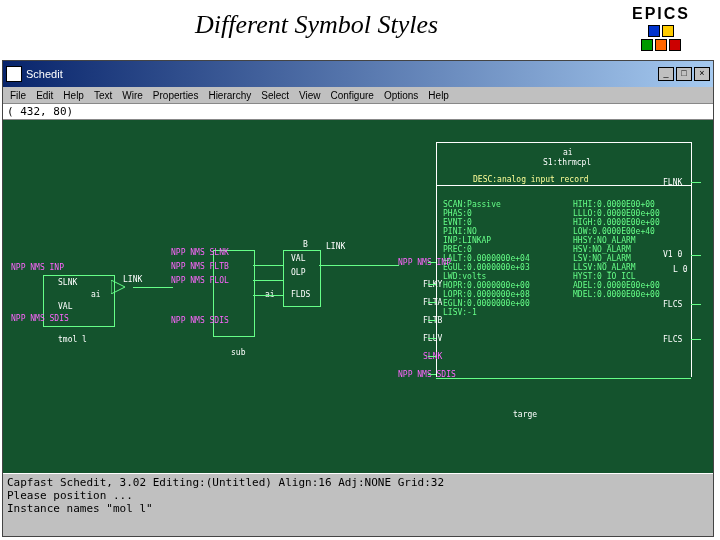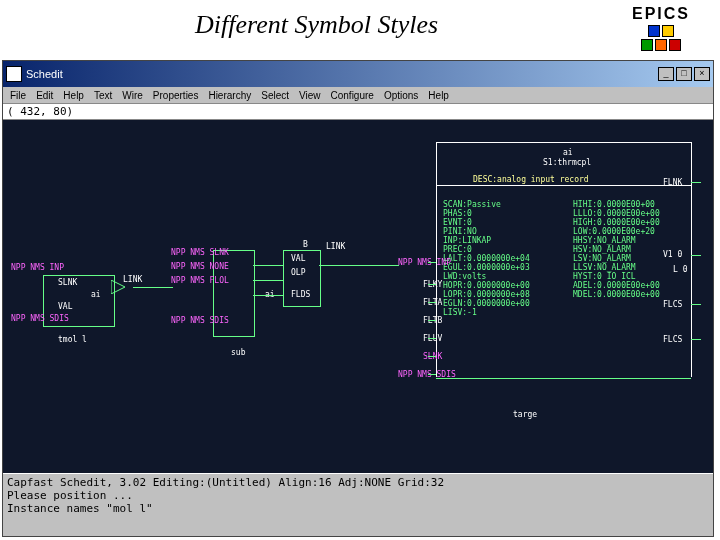--- a/index.html
+++ b/index.html
@@ -91,21 +91,21 @@
     height: 15px;
     background: #fff;
     font-family: monospace;
     font-size: 11px;
     padding: 0 4px;
     border-bottom: 1px solid #888;
     line-height: 15px;
   }
   .canvas {
     position: relative;
-    background: #0f172a;
+    background: #14532d;
     height: 365px;
     overflow: hidden;
     font-family: monospace;
     color: #fff;
     font-size: 8px;
     line-height: 9px;
   }
   .dots {
     position: absolute;
     inset: 0;
@@ -207,21 +207,21 @@
       <div class="lbl green" style="position:static">LWD:volts</div>
       <div class="lbl green" style="position:static">HOPR:0.0000000e+00</div>
       <div class="lbl green" style="position:static">LOPR:0.0000000e+08</div>
       <div class="lbl green" style="position:static">EGLN:0.0000000e+00</div>
       <div class="lbl green" style="position:static">LISV:-1</div>
     </div>
     <div style="position:absolute;top:80px;left:570px">
       <div class="lbl green" style="position:static">HIHI:0.0000E00+00</div>
       <div class="lbl green" style="position:static">LLLO:0.0000E00e+00</div>
       <div class="lbl green" style="position:static">HIGH:0.0000E00e+00</div>
-      <div class="lbl green" style="position:static">LOW:0.0000E00e+20</div>
+      <div class="lbl green" style="position:static">LOW:0.0000E00e+40</div>
       <div class="lbl green" style="position:static">HHSY:NO_ALARM</div>
       <div class="lbl green" style="position:static">HSV:NO_ALARM</div>
       <div class="lbl green" style="position:static">LSV:NO_ALARM</div>
       <div class="lbl green" style="position:static">LLSV:NO_ALARM</div>
       <div class="lbl green" style="position:static">HYST:0 IO ICL</div>
       <div class="lbl green" style="position:static">ADEL:0.0000E00e+00</div>
       <div class="lbl green" style="position:static">MDEL:0.0000E00e+00</div>
     </div>
 
     <div class="lbl magenta" style="top:138px;left:395px">NPP NMS INP</div>
@@ -247,21 +247,21 @@
     <div class="lbl magenta" style="top:194px;left:8px">NPP NMS SDIS</div>
     <div class="lbl white" style="top:215px;left:55px">tmol l</div>
     <div class="lbl white" style="top:155px;left:120px">LINK</div>
 
     <svg style="position:absolute;top:160px;left:108px" width="24" height="14">
       <polygon points="0,0 0,14 14,7" fill="none" stroke="#66ff88" stroke-width="1"></polygon>
     </svg>
 
     <div class="symbox" style="top:130px;left:210px;width:40px;height:85px"></div>
     <div class="lbl magenta" style="top:128px;left:168px">NPP NMS SLNK</div>
-    <div class="lbl magenta" style="top:142px;left:168px">NPP NMS NONE</div>
+    <div class="lbl magenta" style="top:142px;left:168px">NPP NMS FLTB</div>
     <div class="lbl magenta" style="top:156px;left:168px">NPP NMS FLOL</div>
     <div class="lbl magenta" style="top:196px;left:168px">NPP NMS SDIS</div>
 
     <div class="symbox" style="top:130px;left:280px;width:36px;height:55px"></div>
     <div class="lbl white" style="top:120px;left:300px">B</div>
     <div class="lbl white" style="top:134px;left:288px">VAL</div>
     <div class="lbl white" style="top:148px;left:288px">OLP</div>
     <div class="lbl white" style="top:170px;left:288px">FLDS</div>
     <div class="lbl white" style="top:170px;left:262px">ai</div>
     <div class="lbl white" style="top:228px;left:228px">sub</div>

